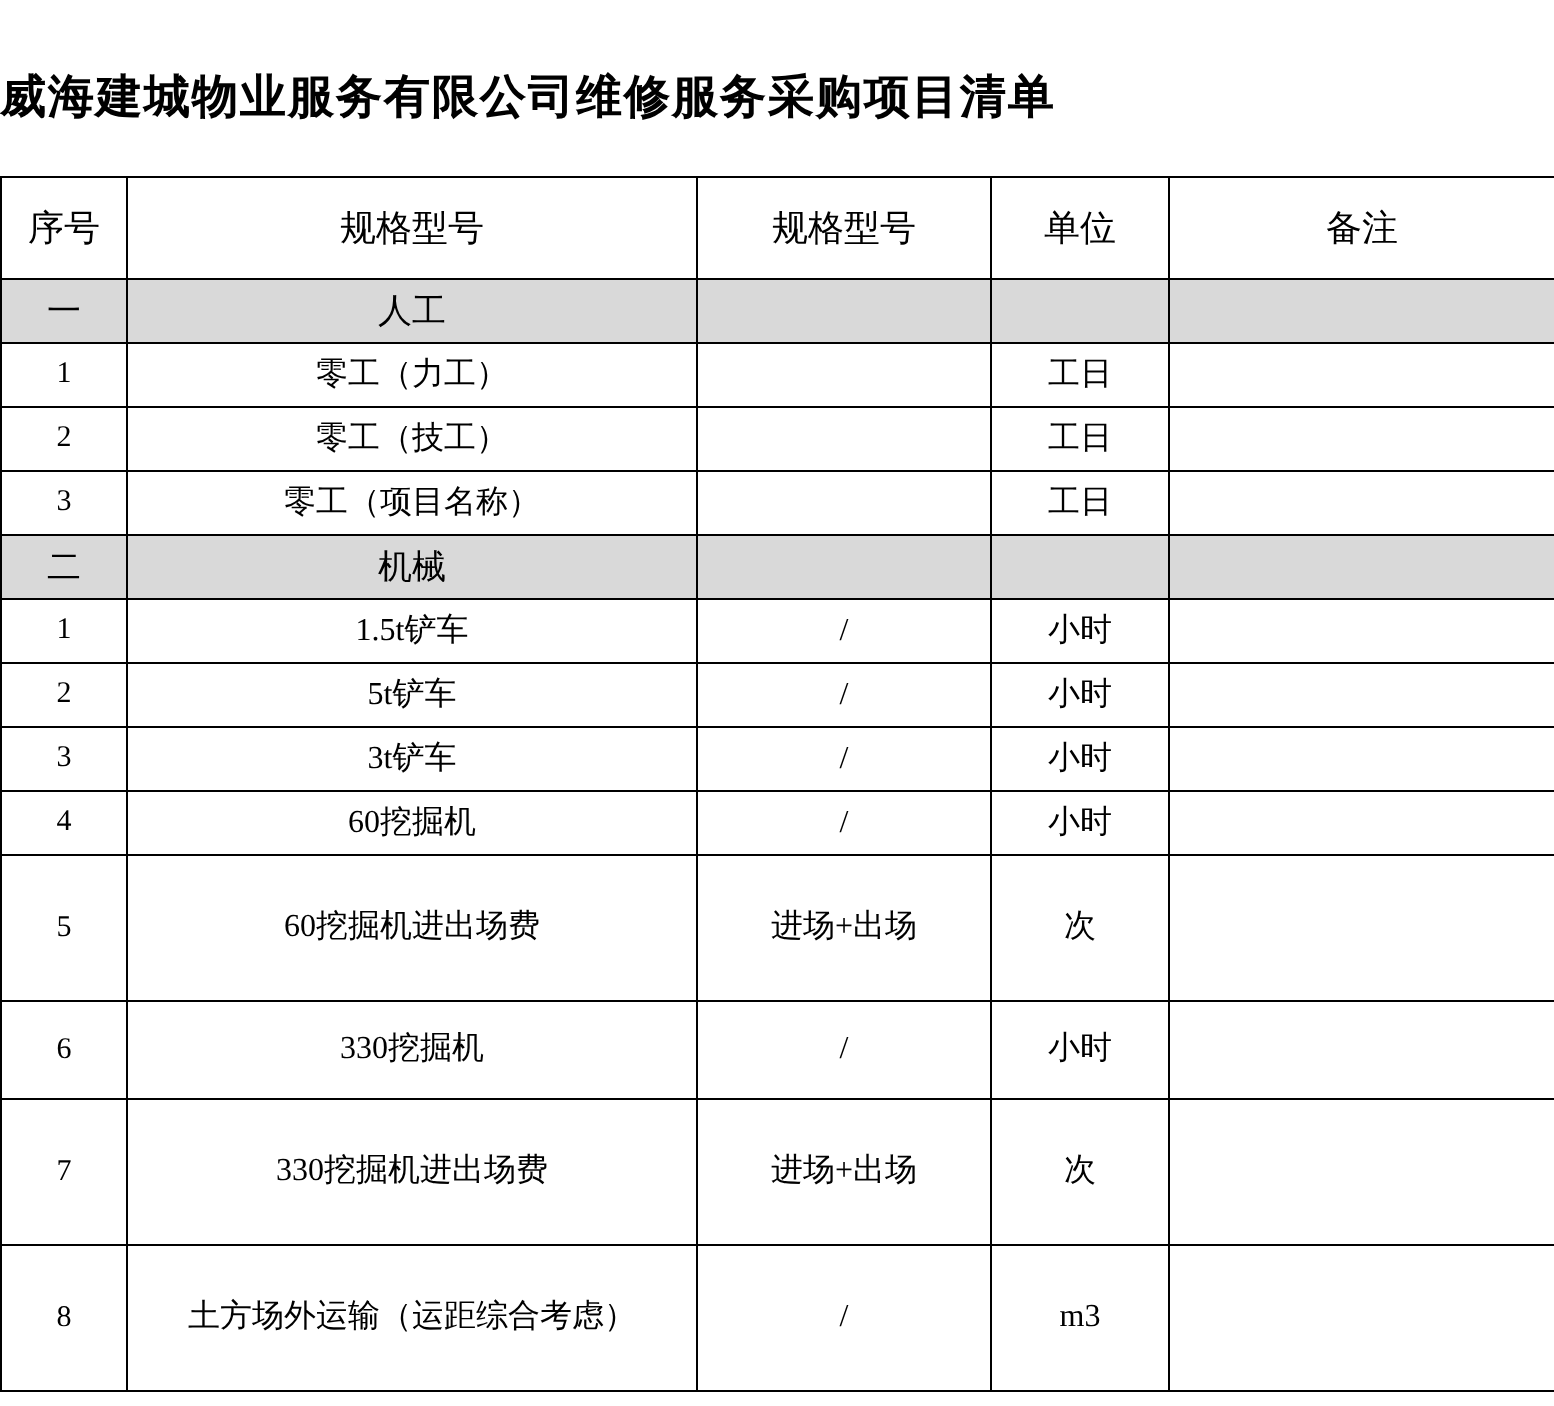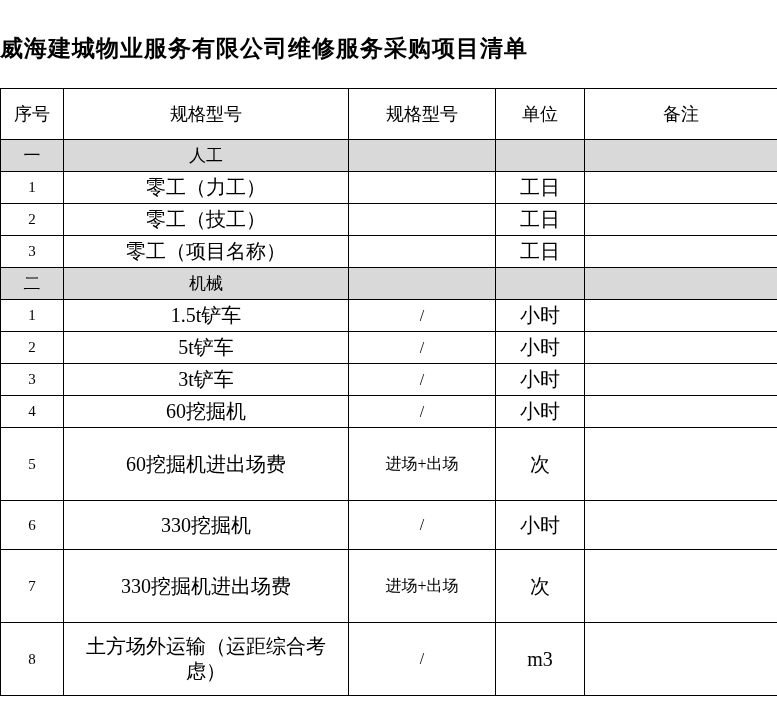--- a/index.html
+++ b/index.html
@@ -62,27 +62,27 @@
   tr.item-row td {
     height: 27px;
   }
   tr.tall-row td {
     height: 68px;
   }
   tr.mid-row td {
     height: 44px;
   }
   .cell-name {
-    font-size: 20px;
+    font-size: 16px;
   }
   .cell-seq {
     font-size: 15px;
   }
   .cell-unit {
-    font-size: 20px;
+    font-size: 16px;
   }
   .cell-spec {
     font-size: 16px;
   }
   .nowrap-name {
     white-space: normal;
   }
 </style>
 </head>
 <body>

